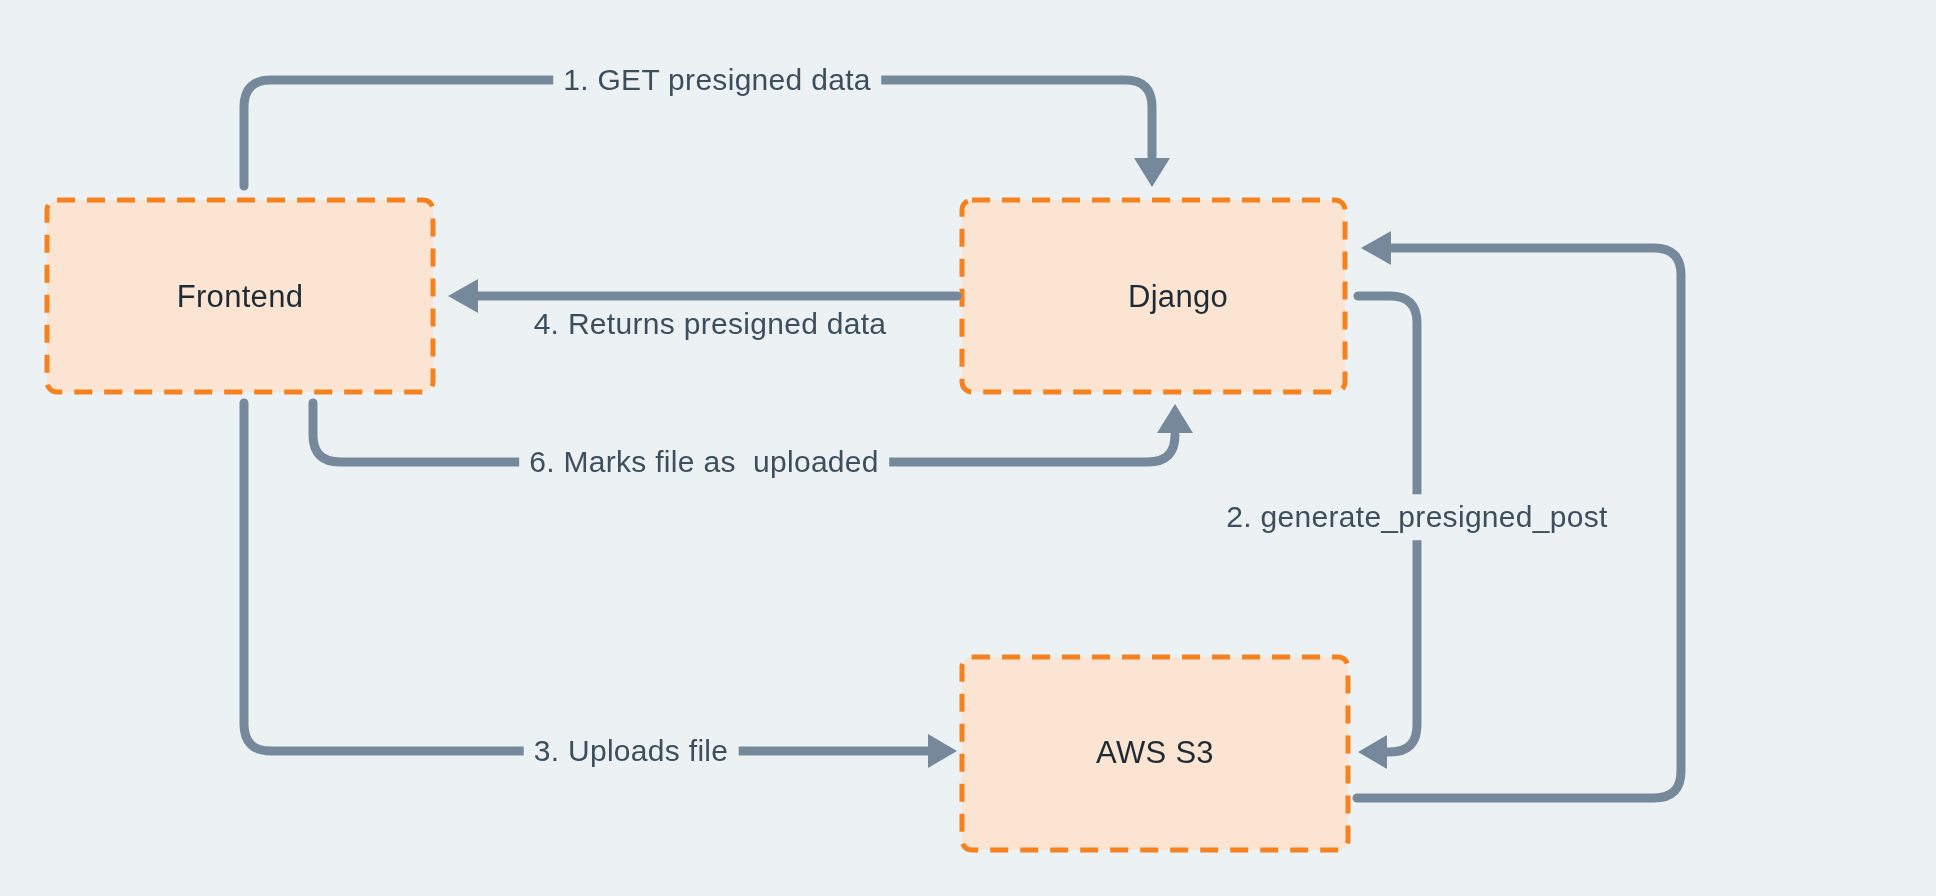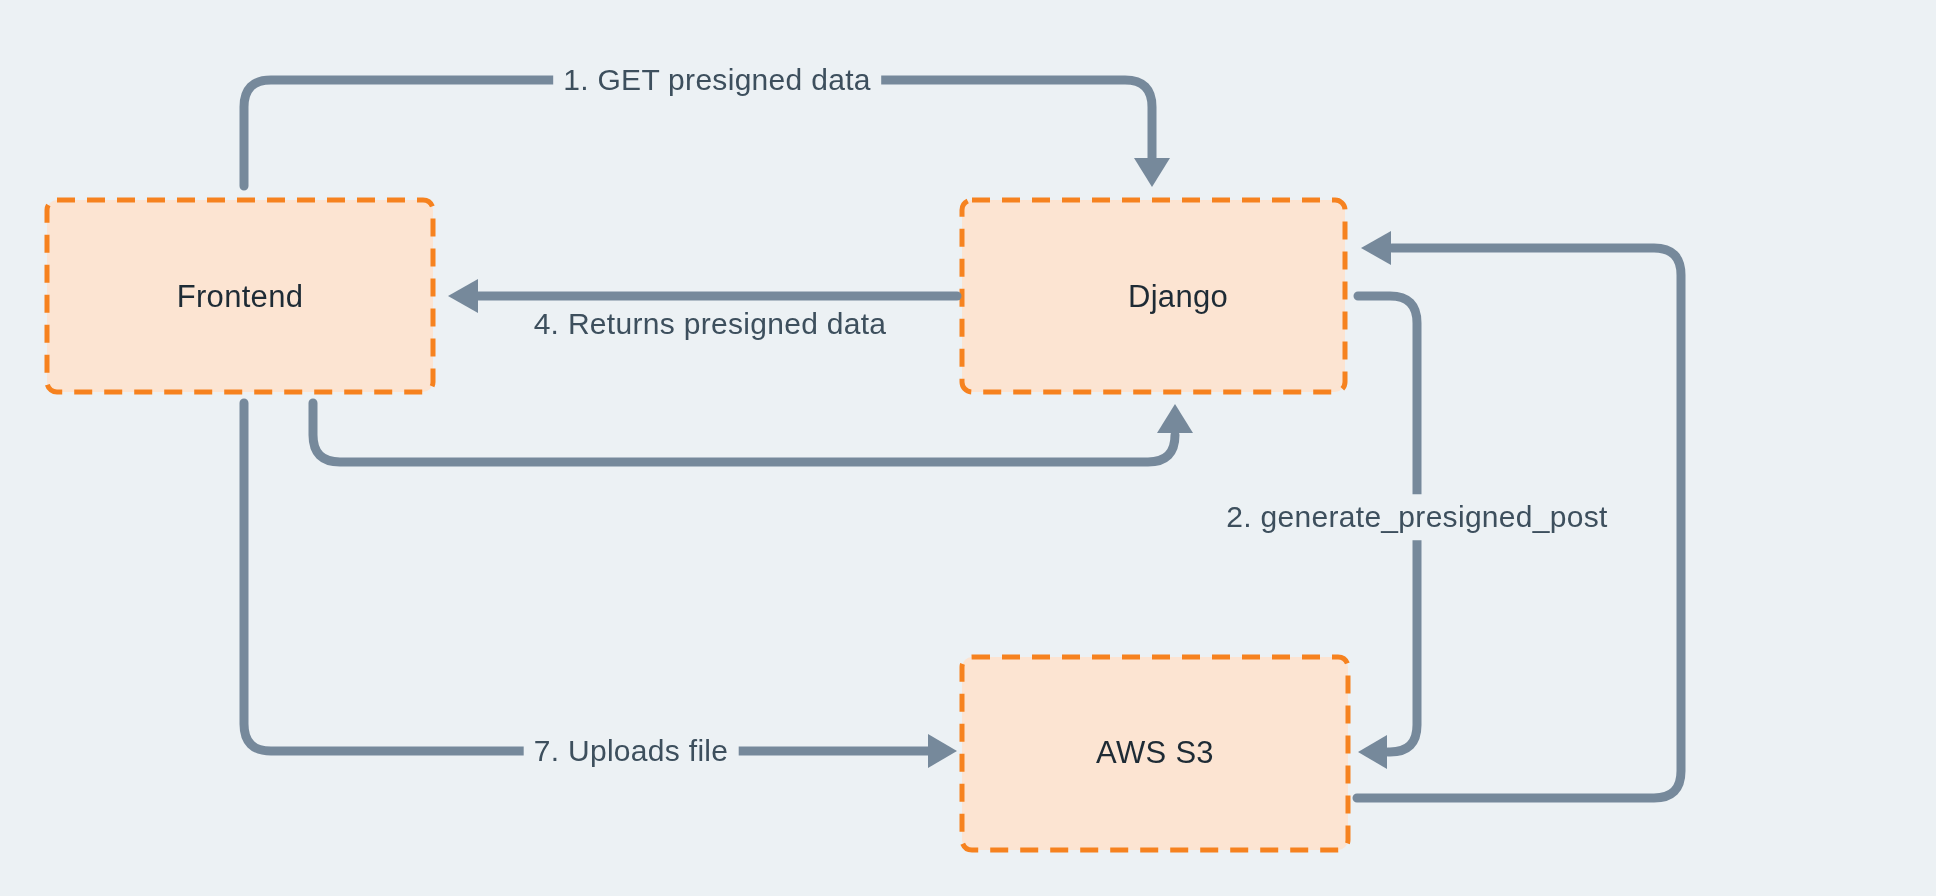--- a/index.html
+++ b/index.html
@@ -74,15 +74,16 @@
     <polygon class="arrowhead" points="1361,248 1391,231 1391,265"></polygon>
   </svg>
 
   <div class="node-label" style="left:240px;top:297px;">Frontend</div>
   <div class="node-label" style="left:1178px;top:297px;">Django</div>
   <div class="node-label" style="left:1155px;top:753px;text-align:right;">AWS S3</div>
 
   <div class="edge-label" style="left:717px;top:80px;">1. GET presigned data</div>
   <div class="edge-label" style="left:1417px;top:517px;">2. generate_presigned_post</div>
   <div class="edge-label" style="left:710px;top:284px;margin-top:40px;">4. Returns presigned data</div>
-  <div class="edge-label" style="left:631px;top:751px;">7. Uploads file</div>
+  <div class="edge-label" style="left:631px;top:751px;">3. Uploads file</div>
+  <div class="edge-label" style="left:704px;top:462px;">6. Marks file as  uploaded</div>
 
 </div>
 
 </body></html>

